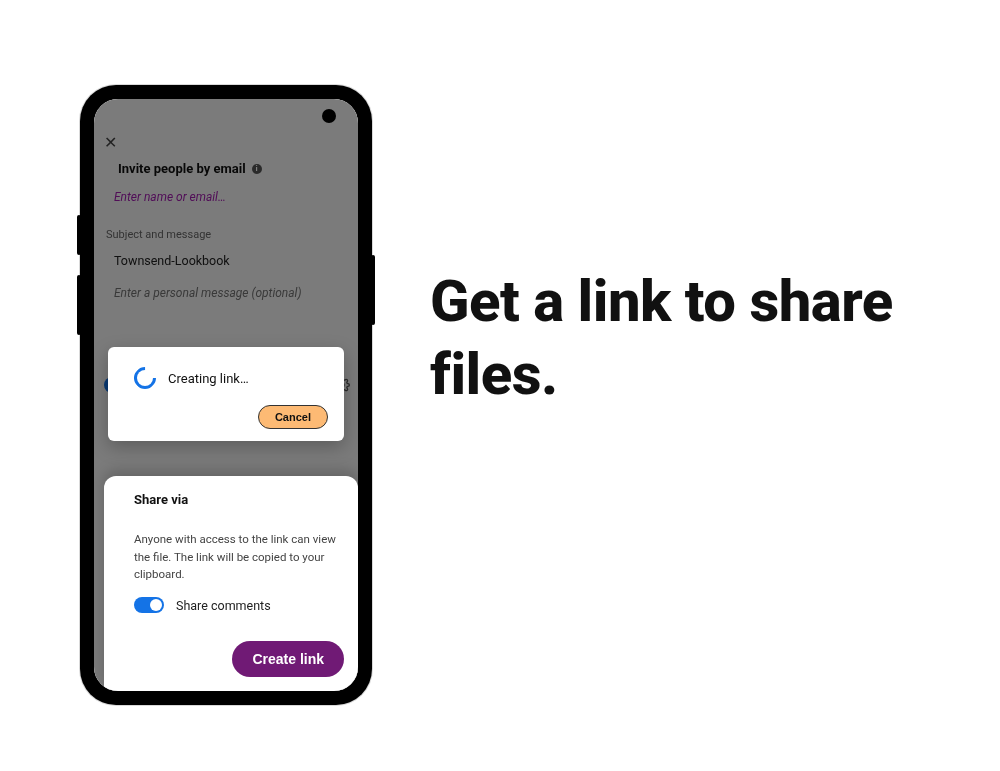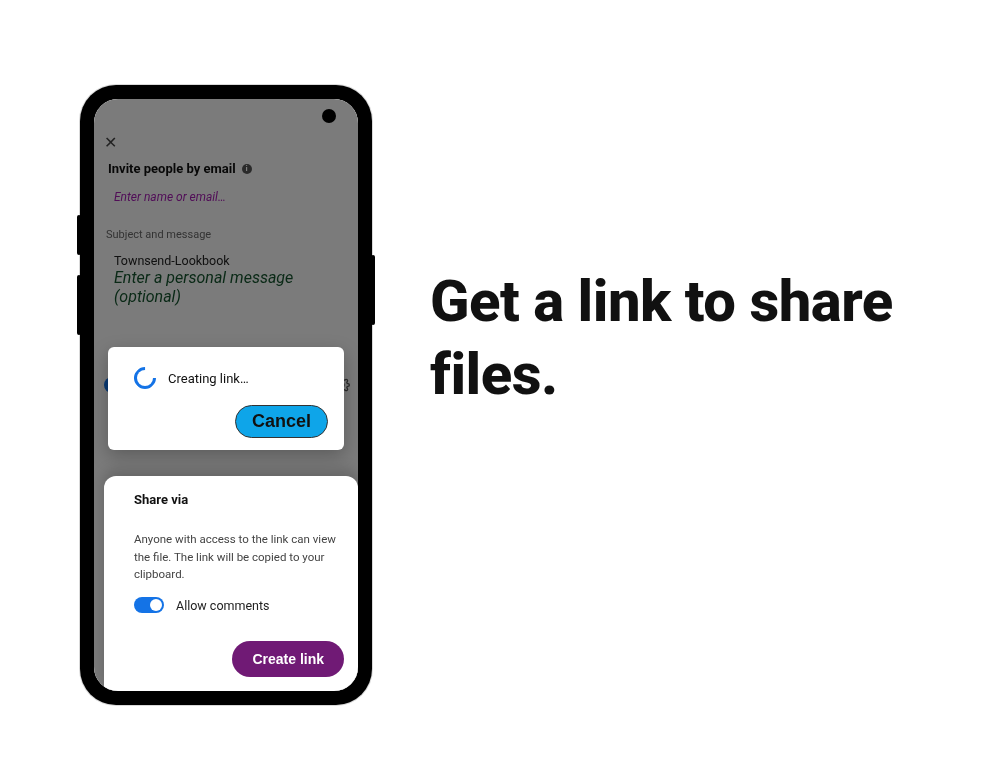--- a/index.html
+++ b/index.html
@@ -83,21 +83,21 @@
   .close-x {
     position: absolute;
     top: 36px;
     left: 10px;
     font-size: 16px;
     color: #444;
     line-height: 1;
   }
   .invite-title {
     margin-top: 28px;
-    margin-left: 2px;
+    margin-left: 12px;
     font-weight: 700;
     font-size: 13px;
     color: #111;
     display: flex;
     align-items: center;
     gap: 6px;
   }
   .info-dot {
     width: 10px; height: 10px;
     border-radius: 50%;
@@ -121,25 +121,25 @@
     font-size: 11px;
     color: #666;
   }
   .subject-value {
     margin-top: 12px;
     padding-left: 8px;
     font-size: 12.5px;
     color: #222;
   }
   .message-field {
-    margin-top: 0;
+    margin-top: 18px;
     padding-left: 8px;
     font-style: italic;
-    color: #14532d;
-    font-size: 16px;
+    color: #737373;
+    font-size: 12px;
   }
   .toggle-line {
     position: absolute;
     left: 10px;
     top: 278px;
     display: flex;
     align-items: center;
     gap: 10px;
   }
   .gear-hint {
@@ -188,25 +188,25 @@
     font-size: 13px;
     color: #111;
   }
   .dialog-actions {
     display: flex;
     justify-content: flex-end;
     margin-top: 6px;
   }
   .btn-outline {
     border: 1.5px solid #333;
-    background: #0ea5e9;
+    background: #fdba74;
     color: #111;
     border-radius: 999px;
     padding: 5px 16px;
-    font-size: 18px;
+    font-size: 11px;
     font-weight: 600;
     cursor: pointer;
   }
 
   
   .sheet {
     position: absolute;
     left: 10px; right: 0; bottom: 0;
     background: #fff;
     border-top-left-radius: 12px;
@@ -315,21 +315,21 @@
         <div class="dialog-actions">
           <button class="btn-outline">Cancel</button>
         </div>
       </div>
 
       <div class="sheet">
         <div class="sheet-title">Share via</div>
         <div class="sheet-desc">Anyone with access to the link can view the file. The link will be copied to your clipboard.</div>
         <div class="sheet-row">
           <span class="toggle"></span>
-          <span style="font-size:12.5px;color:#222;">Allow comments</span>
+          <span style="font-size:12.5px;color:#222;">Share comments</span>
         </div>
         <div class="sheet-actions">
           <button class="btn-primary">Create link</button>
         </div>
       </div>
 
     </div>
   </div>
 
 </div>

